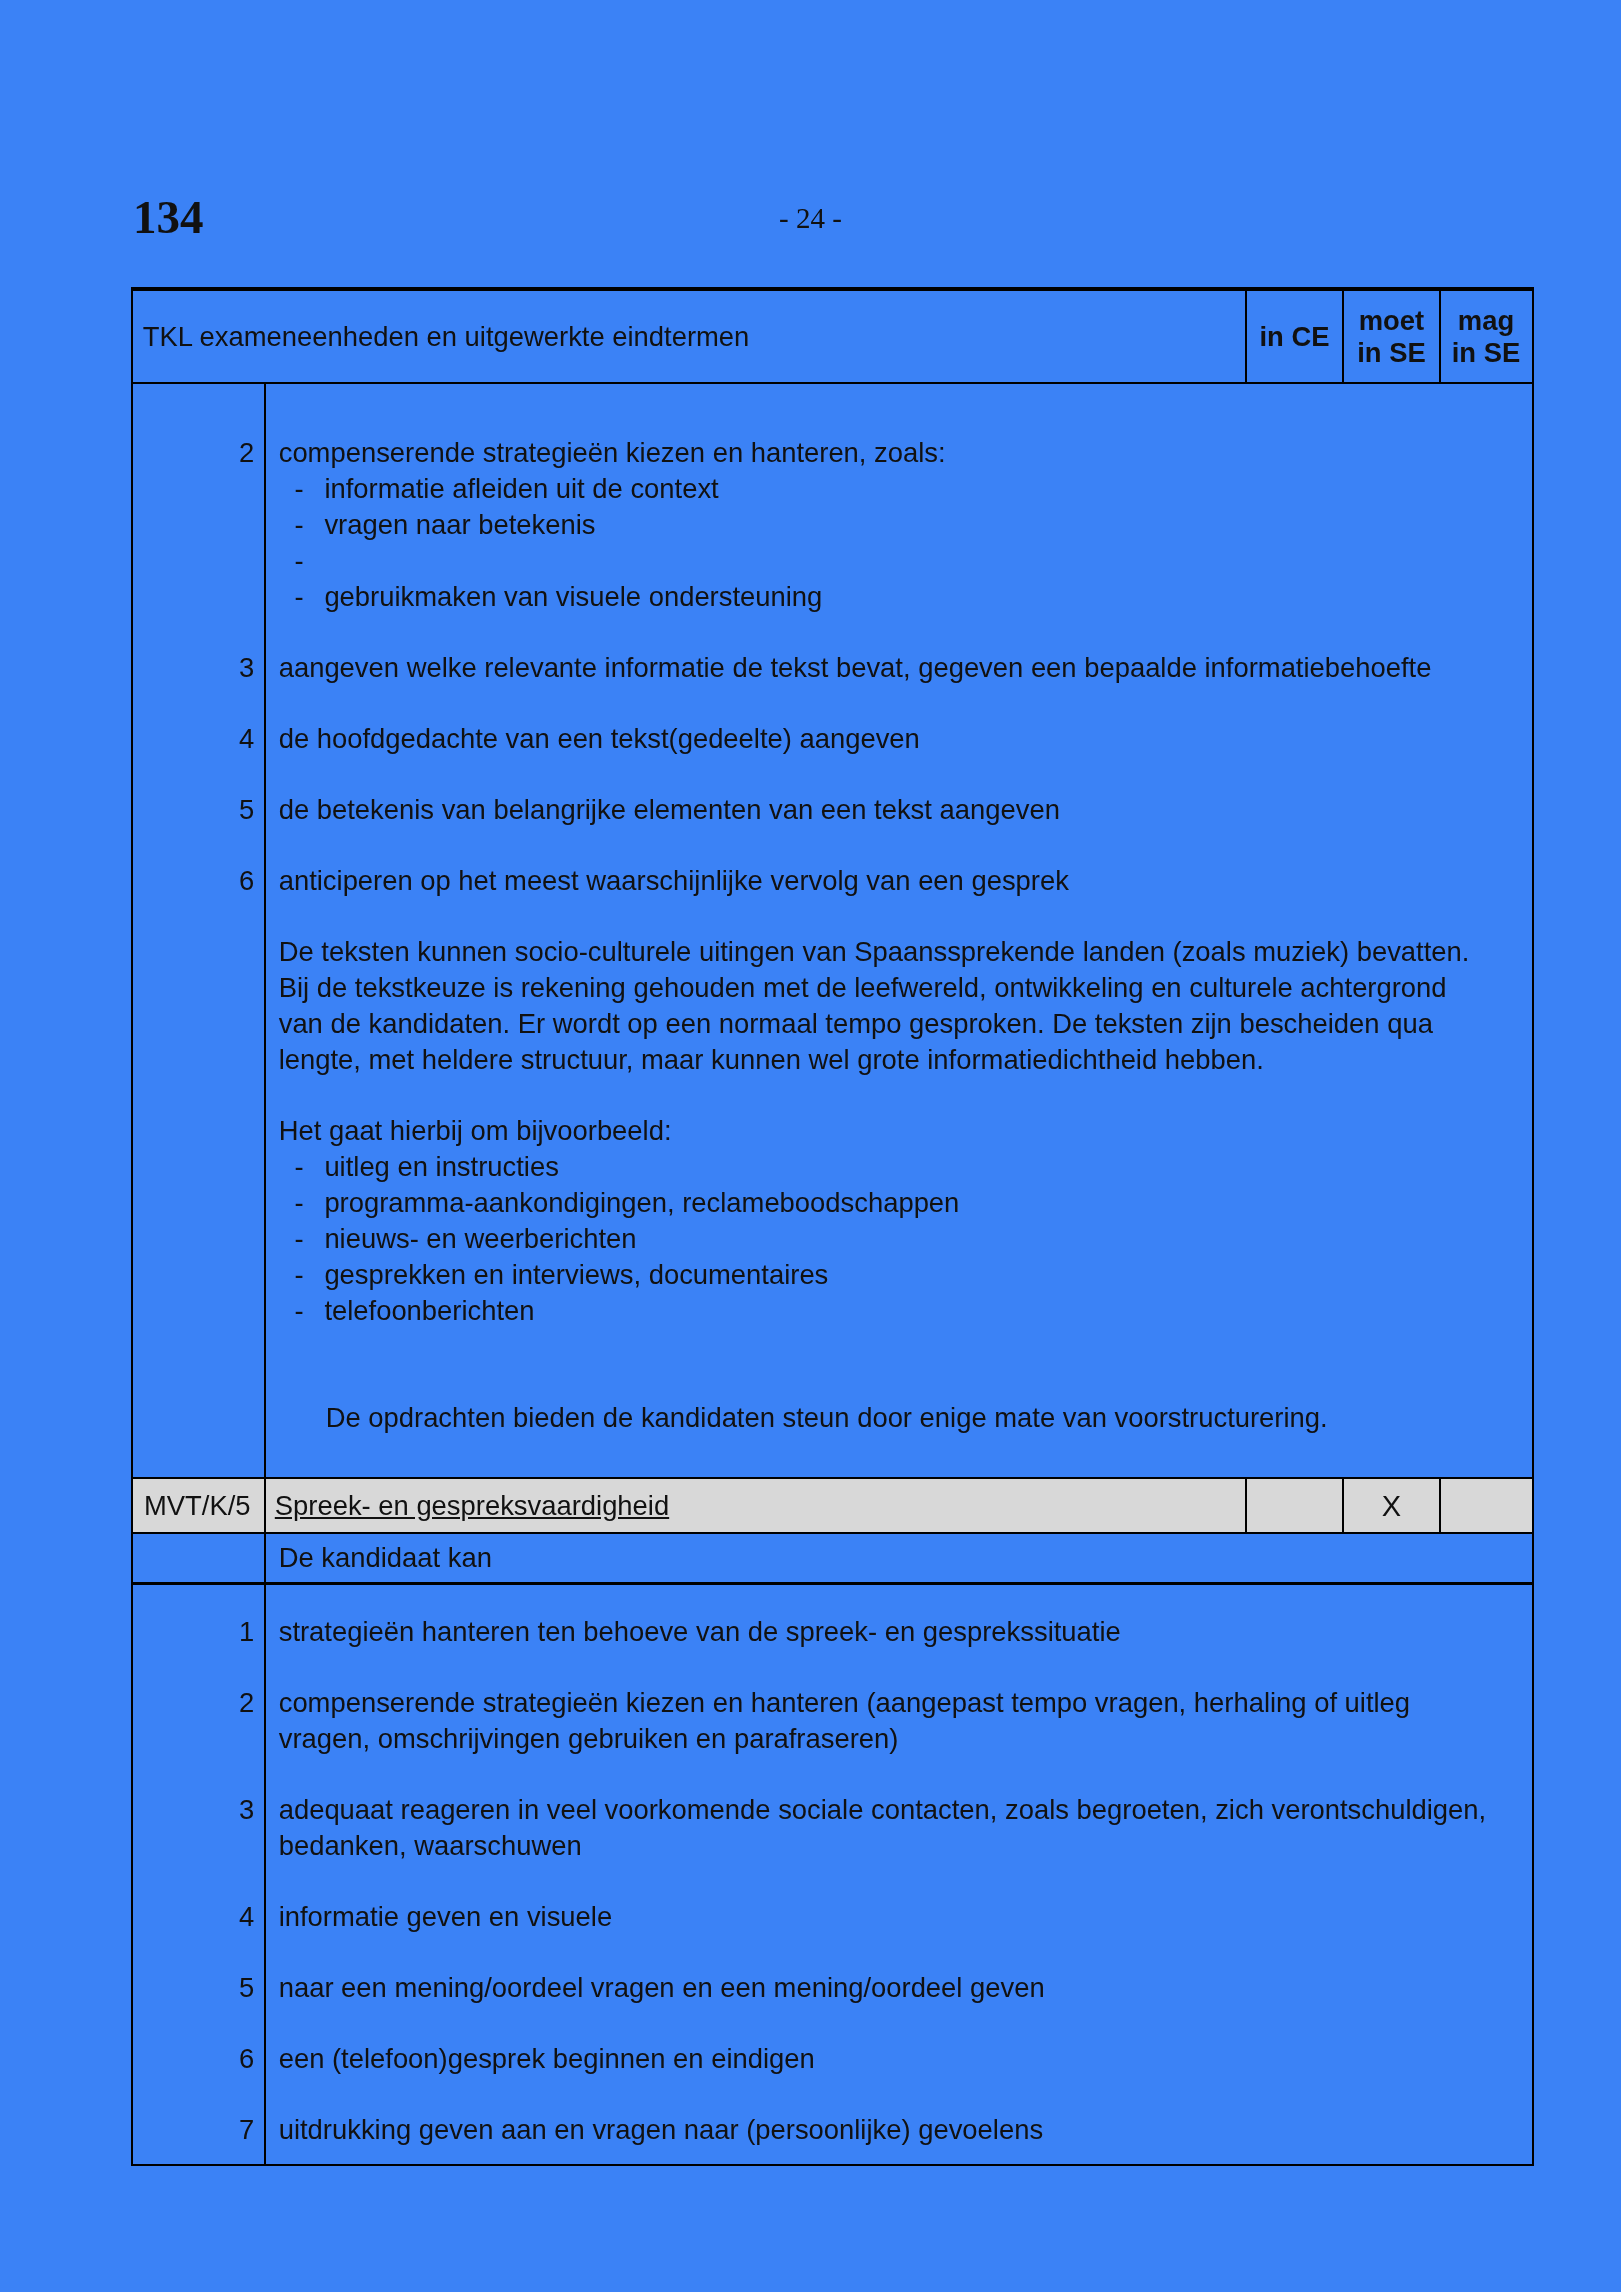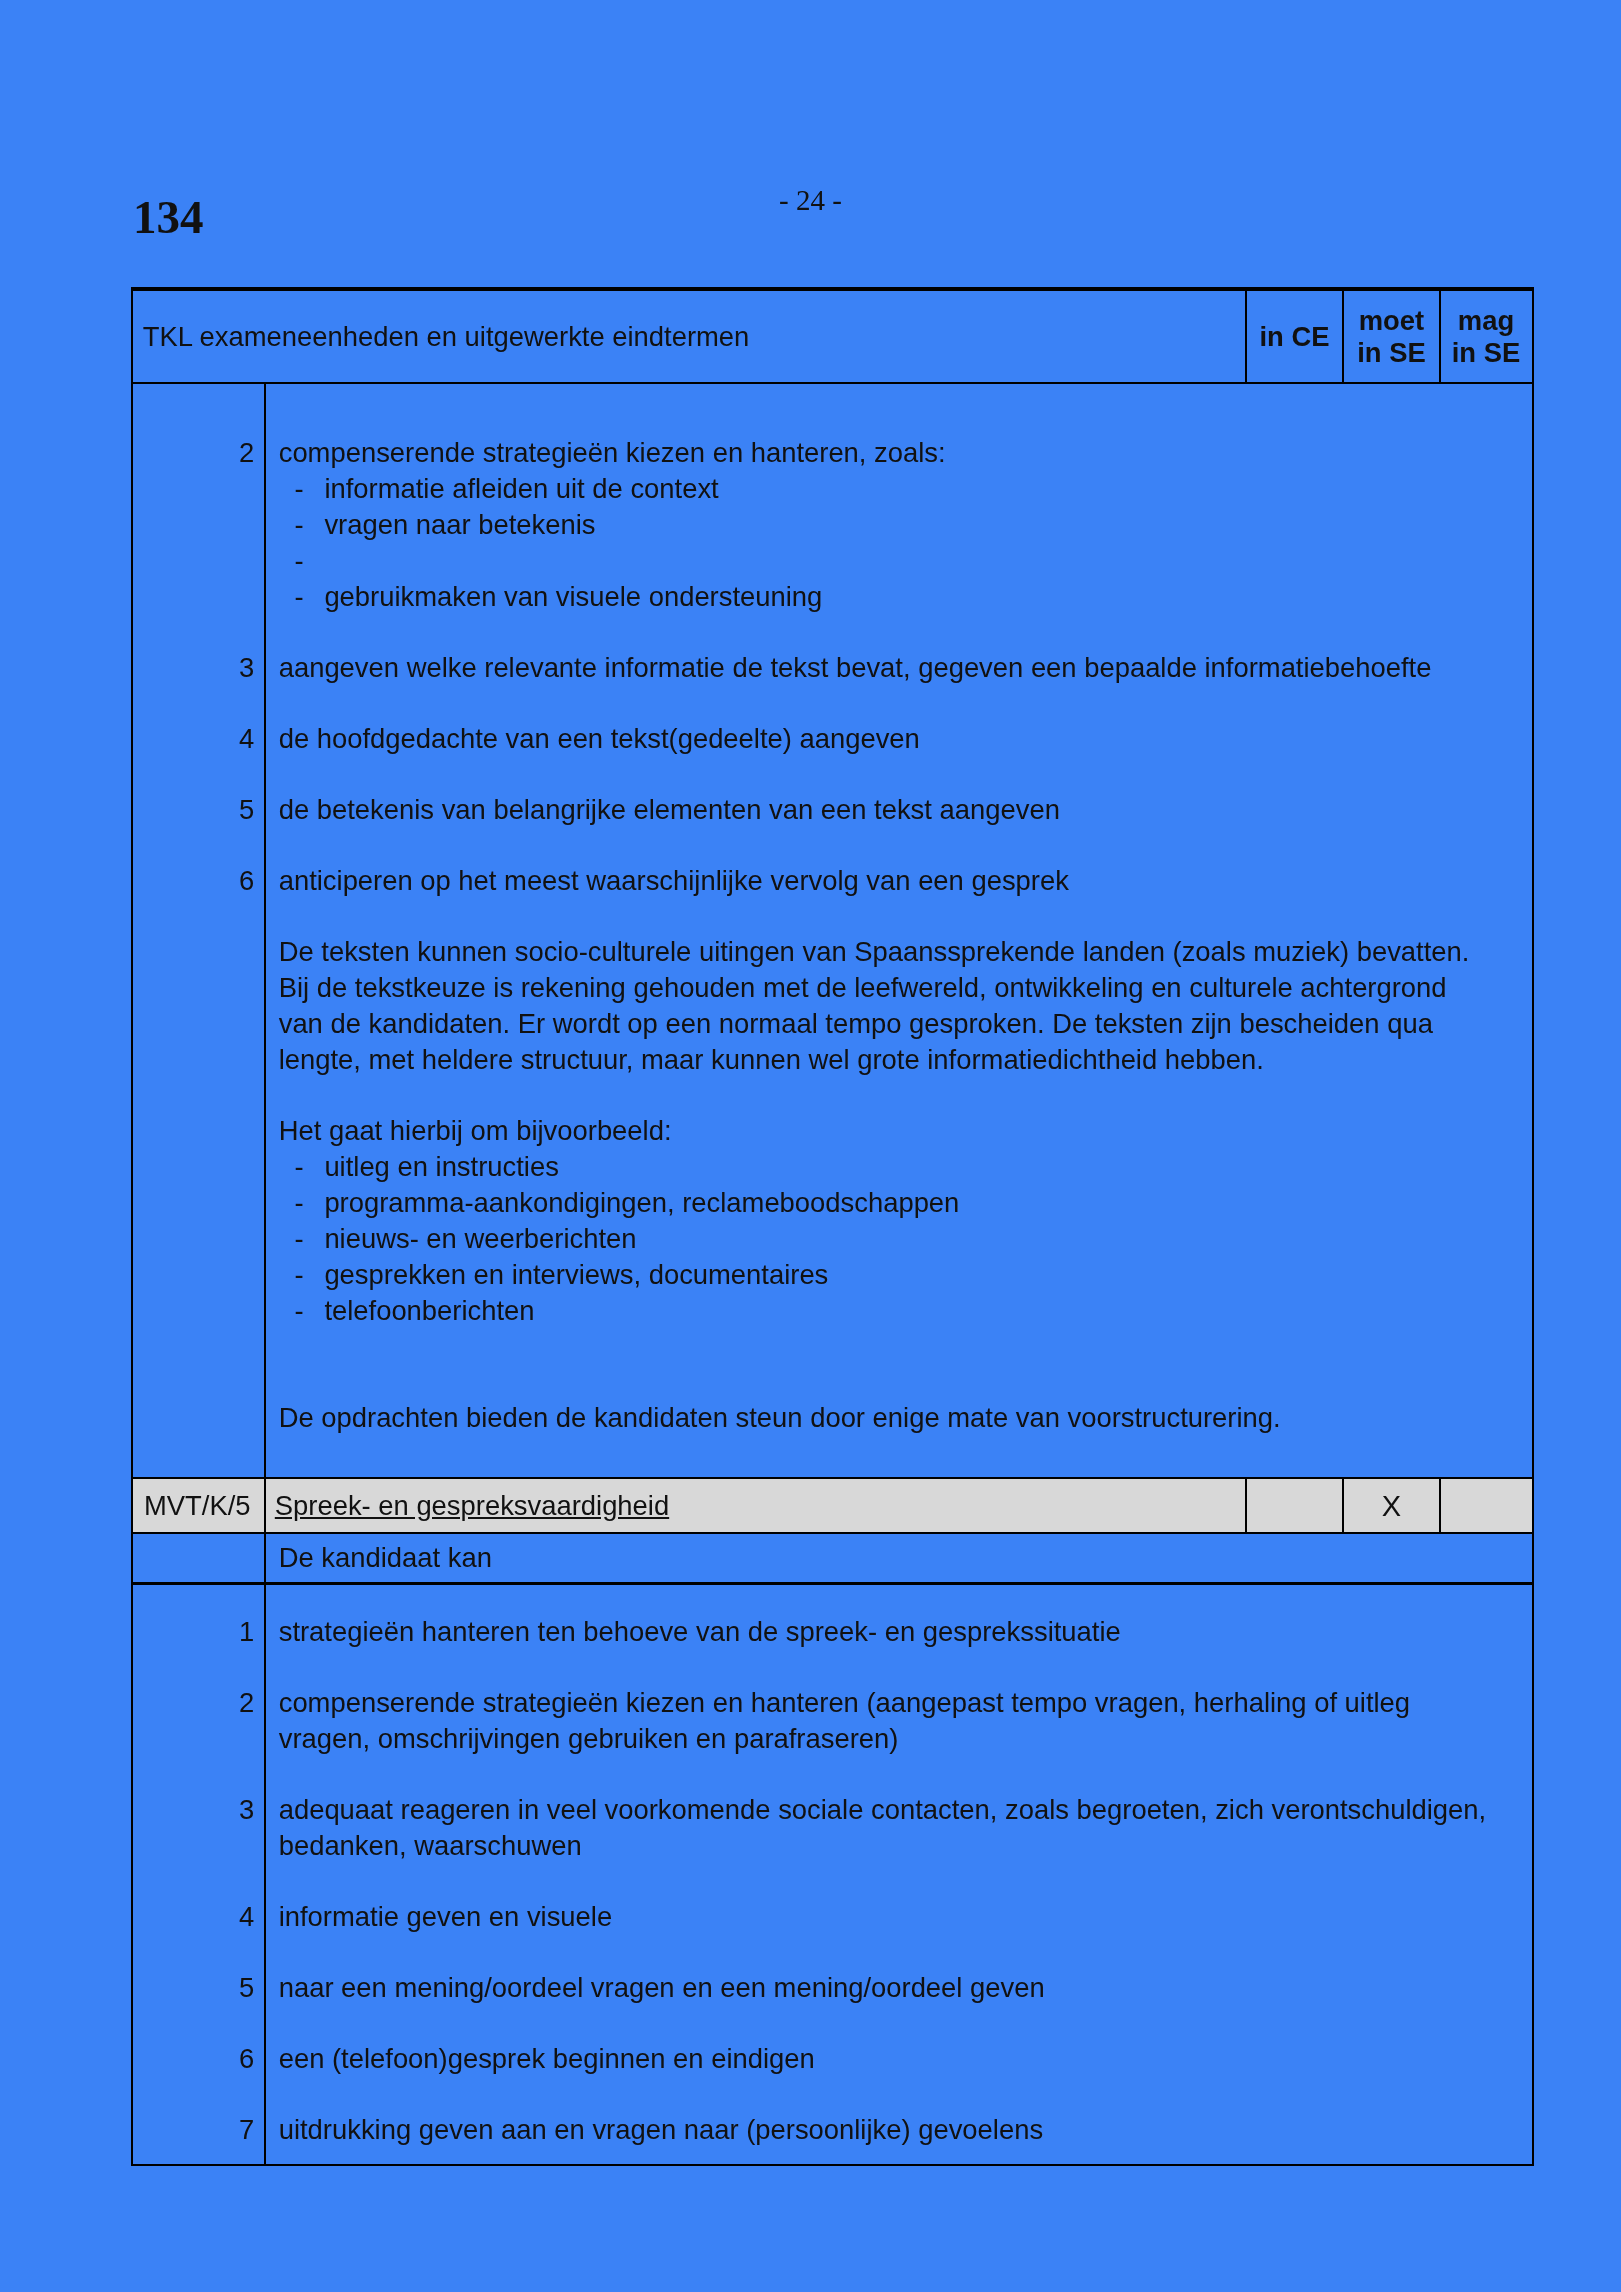--- a/index.html
+++ b/index.html
@@ -13,21 +13,21 @@
     font-size:27.4px;
     line-height:36px;
     overflow:hidden;
   }
   .pageno-left {
     position:absolute; left:133px; top:192px;
     font-family:"Liberation Serif", serif;
     font-weight:bold; font-size:47px; line-height:51px;
   }
   .pageno-center {
-    position:absolute; left:0; right:0; top:184px;
+    position:absolute; left:0; right:0; top:202px;
     text-align:center;
     font-family:"Liberation Serif", serif;
     font-size:29px; line-height:33px;
   }
   .doc-table {
     position:absolute; left:131px; top:287px; width:1403px;
     border-left:2px solid #000; border-right:2px solid #000;
     border-top:4.9px solid #000; border-bottom:2.9px solid #000;
   }
   
@@ -54,21 +54,21 @@
   }
   .tbody1 { padding-top:51px; padding-bottom:41px; }
   .tbody2 { padding-top:29px; padding-bottom:15.7px; }
   .item-row { display:grid; grid-template-columns:131px 1267px; }
   .item-row + .item-row { margin-top:35px; }
   .num { text-align:right; padding-right:9.8px; }
   .content { padding-left:14.7px; padding-right:41px; }
   .bullet { display:flex; margin-left:15.7px; }
   .bullet .dash { width:30px; flex:0 0 30px; }
   .para { margin-top:35px; }
-  .para-gap2 { margin-top:71px; }
+  .para-gap2 { margin-top:71px;gap:47px; }
   .plain-row { display:grid; grid-template-columns:131px 1267px; }
   
   .row-band {
     display:grid; grid-template-columns:131px 981px 97px 97px 92px;
     background:#d8d8d8;
     border-top:2px solid #000; border-bottom:2px solid #000;
     min-height:57px; align-items:center;
   }
   .row-band .b-code { padding-left:11px; }
   .row-band .b-title { border-left:2px solid #000; align-self:stretch; display:flex; align-items:center; padding-left:8.8px;text-decoration:underline; }

